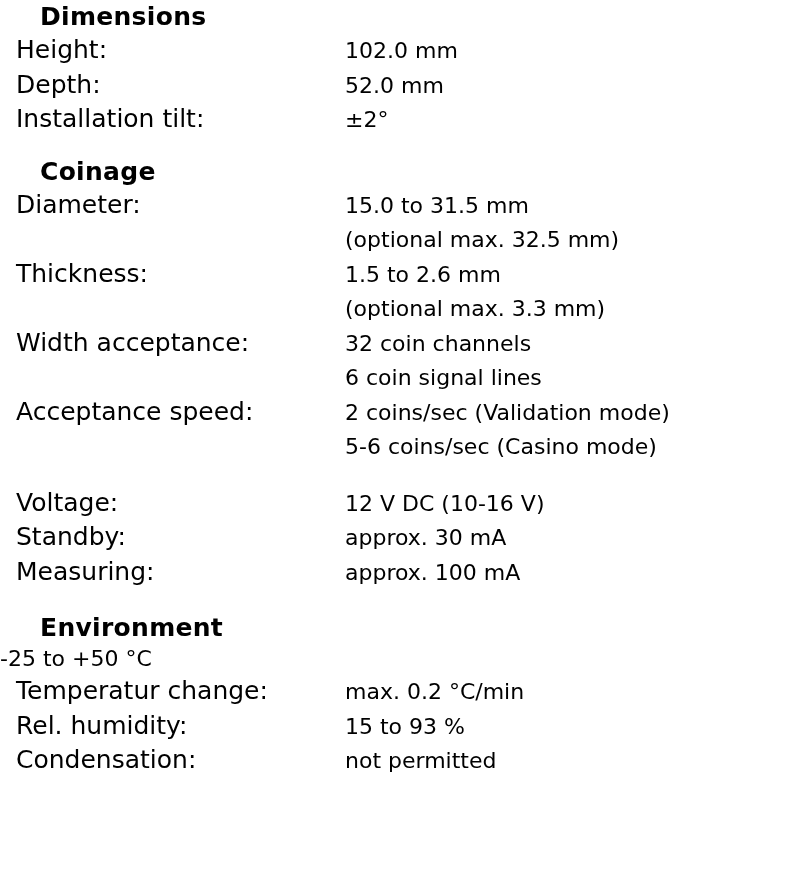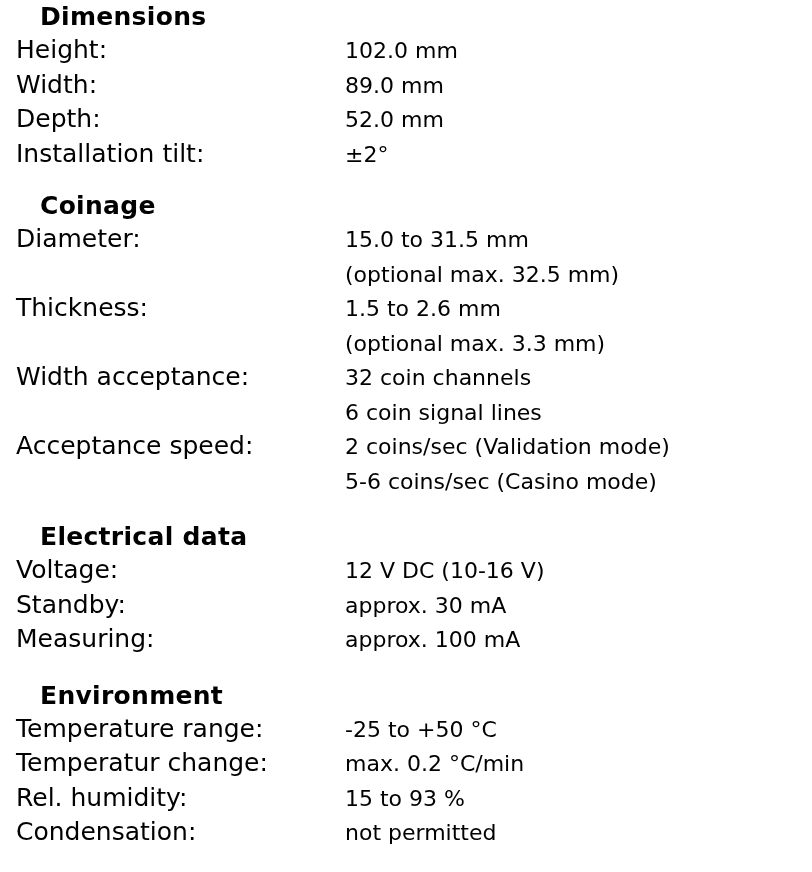--- a/index.html
+++ b/index.html
@@ -55,24 +55,20 @@
 
 <div class="sheet">
 
   <div class="section">
     <div class="section-title">Dimensions</div>
     <div class="row">
       <div class="label">Height:</div>
       <div class="value">102.0 mm</div>
     </div>
     <div class="row">
-      <div class="label">Width:</div>
-      <div class="value">89.0 mm</div>
-    </div>
-    <div class="row">
       <div class="label">Depth:</div>
       <div class="value">52.0 mm</div>
     </div>
     <div class="row">
       <div class="label">Installation tilt:</div>
       <div class="value">±2°</div>
     </div>
   </div>
 
   <div class="gap-md"></div>
@@ -109,41 +105,39 @@
     </div>
     <div class="row cont">
       <div class="label">&nbsp;</div>
       <div class="value">5-6 coins/sec (Casino mode)</div>
     </div>
   </div>
 
   <div class="gap-lg"></div>
 
   <div class="section">
-    <div class="section-title">Electrical data</div>
     <div class="row">
       <div class="label">Voltage:</div>
       <div class="value">12 V DC (10-16 V)</div>
     </div>
     <div class="row">
       <div class="label">Standby:</div>
       <div class="value">approx. 30 mA</div>
     </div>
     <div class="row">
       <div class="label">Measuring:</div>
       <div class="value">approx. 100 mA</div>
     </div>
   </div>
 
   <div class="gap-lg"></div>
 
   <div class="section">
     <div class="section-title">Environment</div>
     <div class="row">
-      <div class="label">Temperature range:</div>
       <div class="value">-25 to +50 °C</div>
     </div>
     <div class="row">
       <div class="label">Temperatur change:</div>
       <div class="value">max. 0.2 °C/min</div>
     </div>
     <div class="row">
       <div class="label">Rel. humidity:</div>
       <div class="value">15 to 93 %</div>
     </div>

